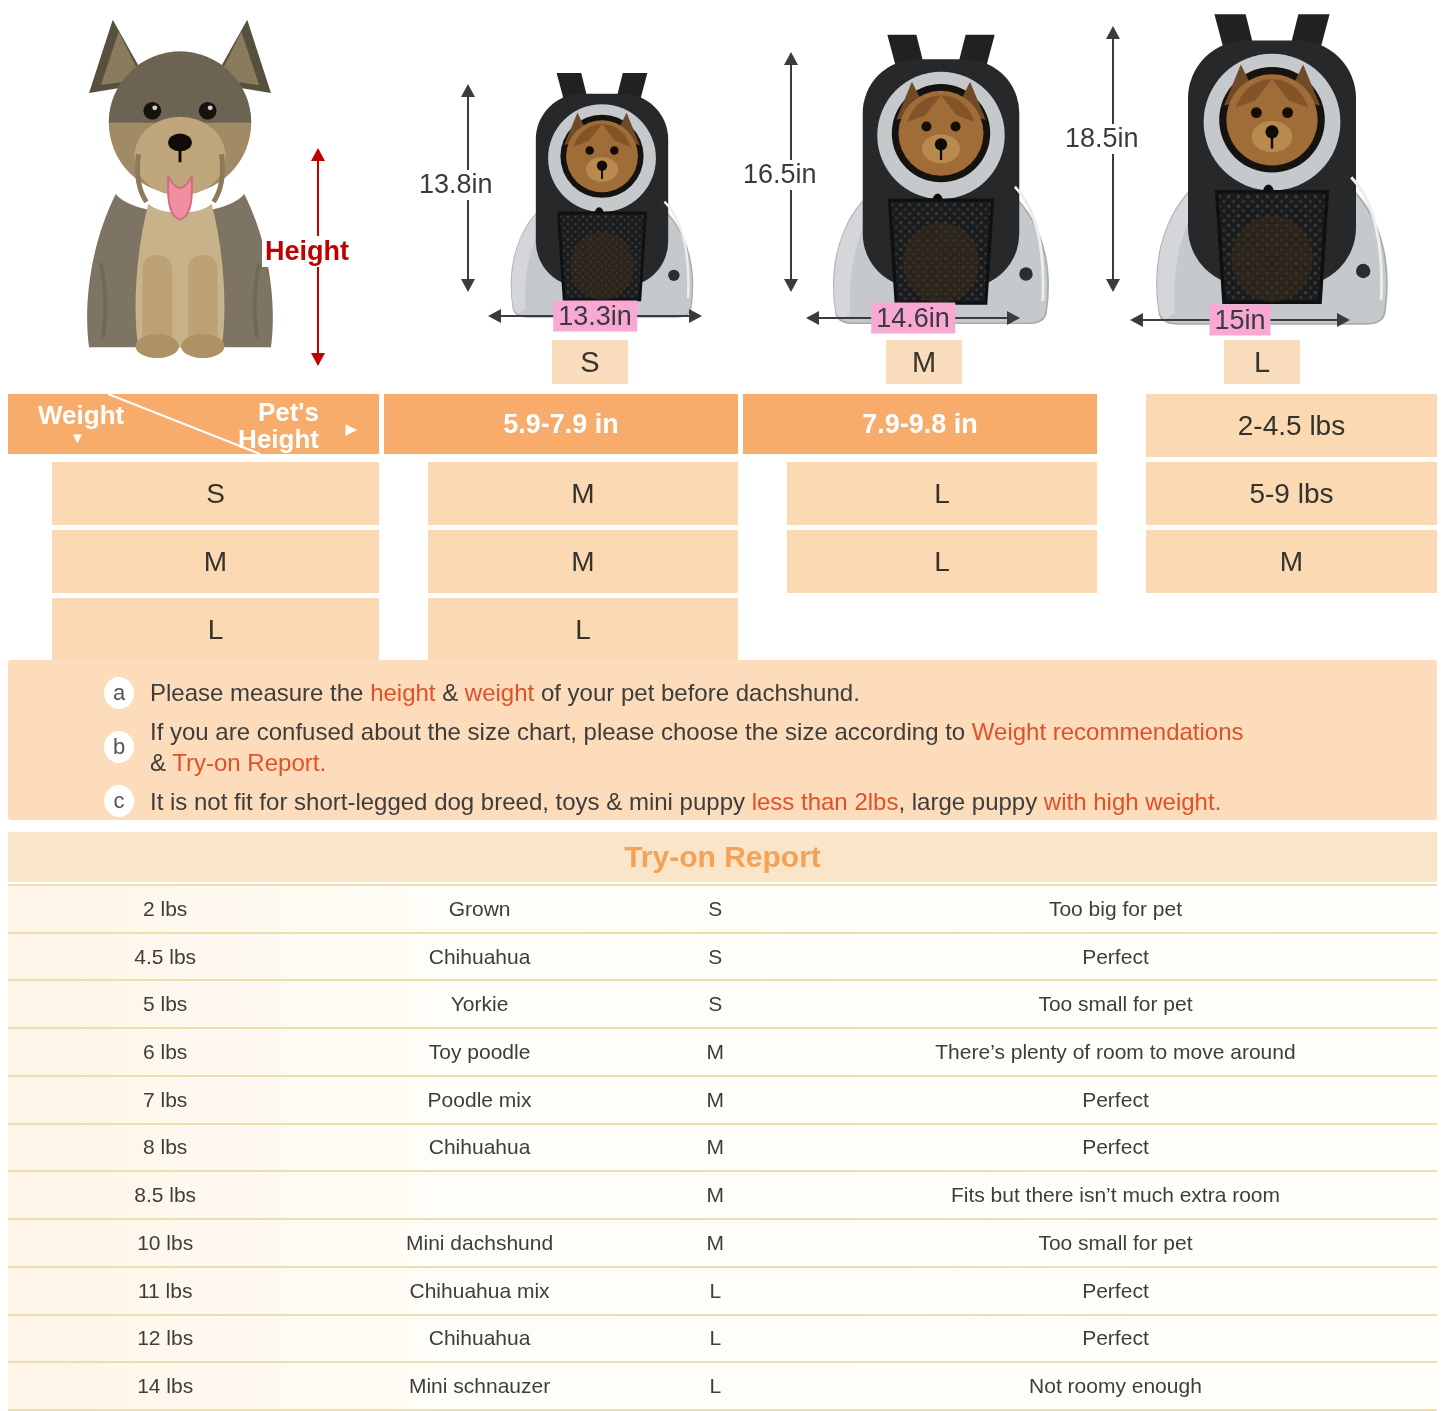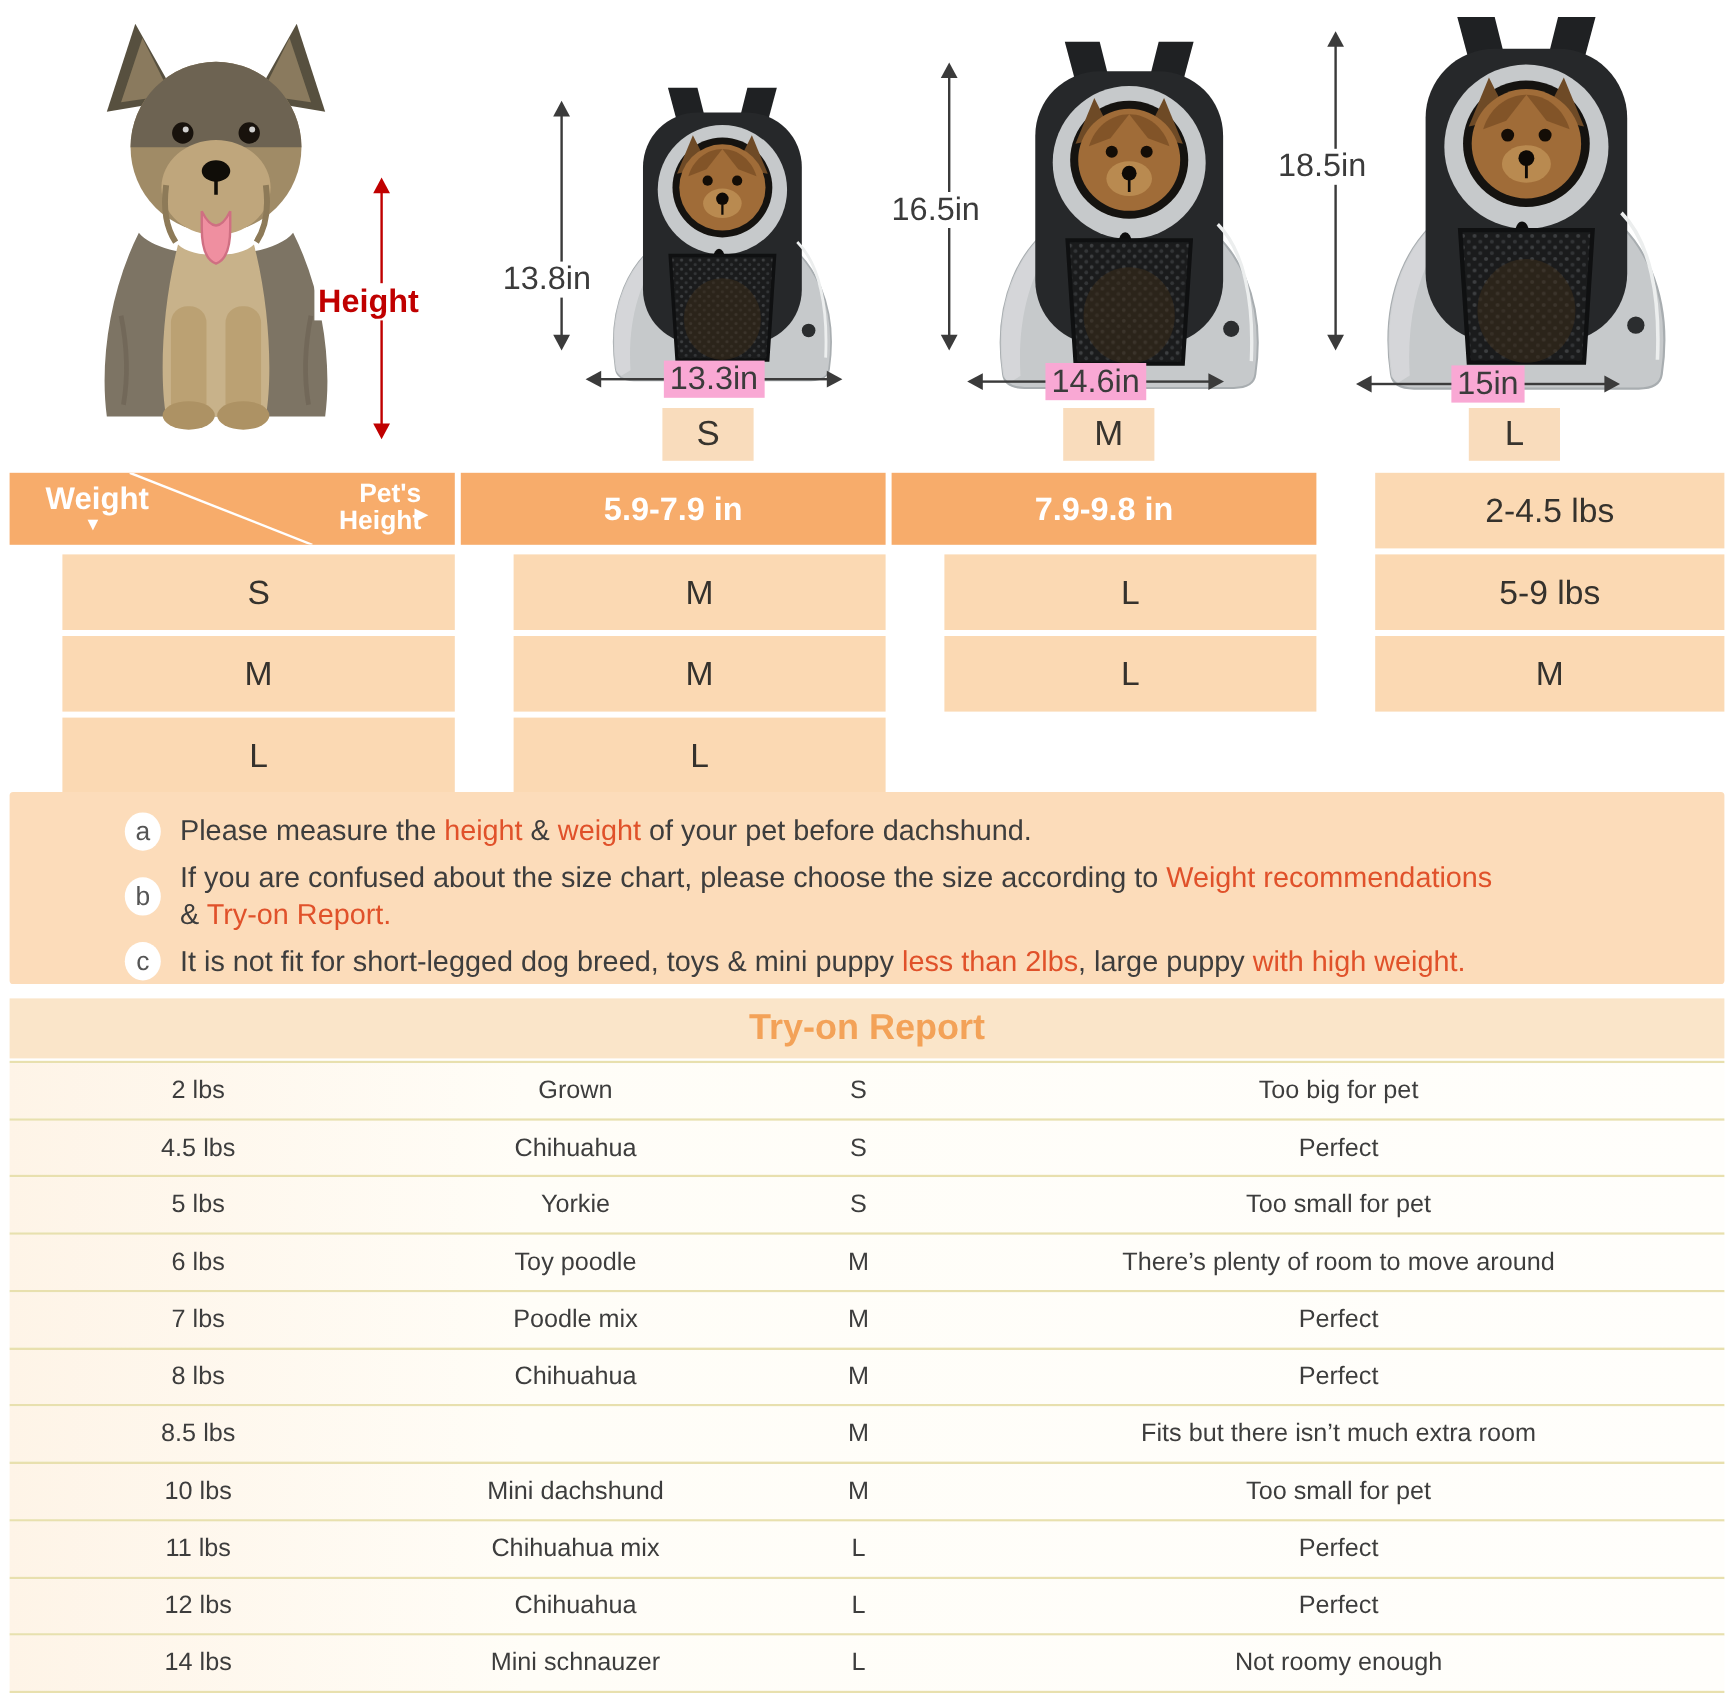--- a/index.html
+++ b/index.html
@@ -36,21 +36,21 @@
   
   #size-table{position:absolute;left:8px;top:394px;width:1429px;display:grid;
     grid-template-columns:371px 354px 354px 335px;gap:5px;}
   .sh{height:60px;background:#F7AC6B;color:#fff;font-size:27px;font-weight:600;
     display:flex;align-items:center;justify-content:center;}
   .sc{height:63px;background:#FBD9B3;color:#35322d;font-size:28px;
     display:flex;align-items:center;justify-content:center;margin-left:44px;}
   #corner{position:relative;overflow:hidden;}
   #corner .w-lab{position:absolute;left:30px;top:6px;font-size:26px;}
   #corner .tri-down{position:absolute;left:62px;top:36px;font-size:15px;line-height:1;}
-  #corner .ph-lab{position:absolute;right:28px;top:5px;font-size:22px;text-align:right;line-height:1.05;}
+  #corner .ph-lab{position:absolute;right:60px;top:5px;font-size:26px;text-align:right;line-height:1.05;}
   #corner .tri-right{position:absolute;right:22px;top:27px;font-size:15px;line-height:1;}
   #corner svg{position:absolute;left:0;top:0;width:100%;height:100%;}
 
   
   #notes{position:absolute;left:8px;top:660px;width:1429px;height:160px;background:#FCDCBA;
     border-radius:3px;box-sizing:border-box;padding:10px 24px 0 96px;}
   .note{display:flex;align-items:center;gap:16px;margin-top:7px;}
   .note-marker{flex:0 0 30px;width:30px;height:32px;background:#fff;border-radius:50%;
     display:flex;align-items:center;justify-content:center;font-size:22px;color:#555;}
   .note-text{font-size:24px;color:#3d3d3d;line-height:1.3;}
@@ -101,21 +101,21 @@
     </svg>
 
     <div class="varrow red" style="left:310px;top:148px;height:218px;">
         <i></i>
       </div>
     <span class="height-label" style="left:262px;top:236px;">Height</span>
 
     <div class="varrow" style="left:460px;top:84px;height:208px;">
         <i></i>
       </div>
-    <span class="dim-label" style="left:416px;top:170px;margin-top:48px;">13.8in</span>
+    <span class="dim-label" style="left:416px;top:170px;">13.8in</span>
     <div class="abs" style="left:498px;top:54px;width:208px;height:282px;"><svg viewBox="0 0 220 262" width="100%" height="100%" preserveAspectRatio="xMidYMid meet">
           <defs>
             <pattern id="mesh0" width="8" height="8" patternUnits="userSpaceOnUse">
               <rect width="8" height="8" fill="#1a1b1c"></rect>
               <circle cx="2" cy="2" r="1.4" fill="#3d3f41"></circle>
               <circle cx="6" cy="6" r="1.4" fill="#333537"></circle>
             </pattern>
           </defs>
           <polygon points="62,2 88,2 102,58 78,62" fill="#1f2123"></polygon>
           <polygon points="158,2 132,2 118,58 142,62" fill="#1f2123"></polygon>

